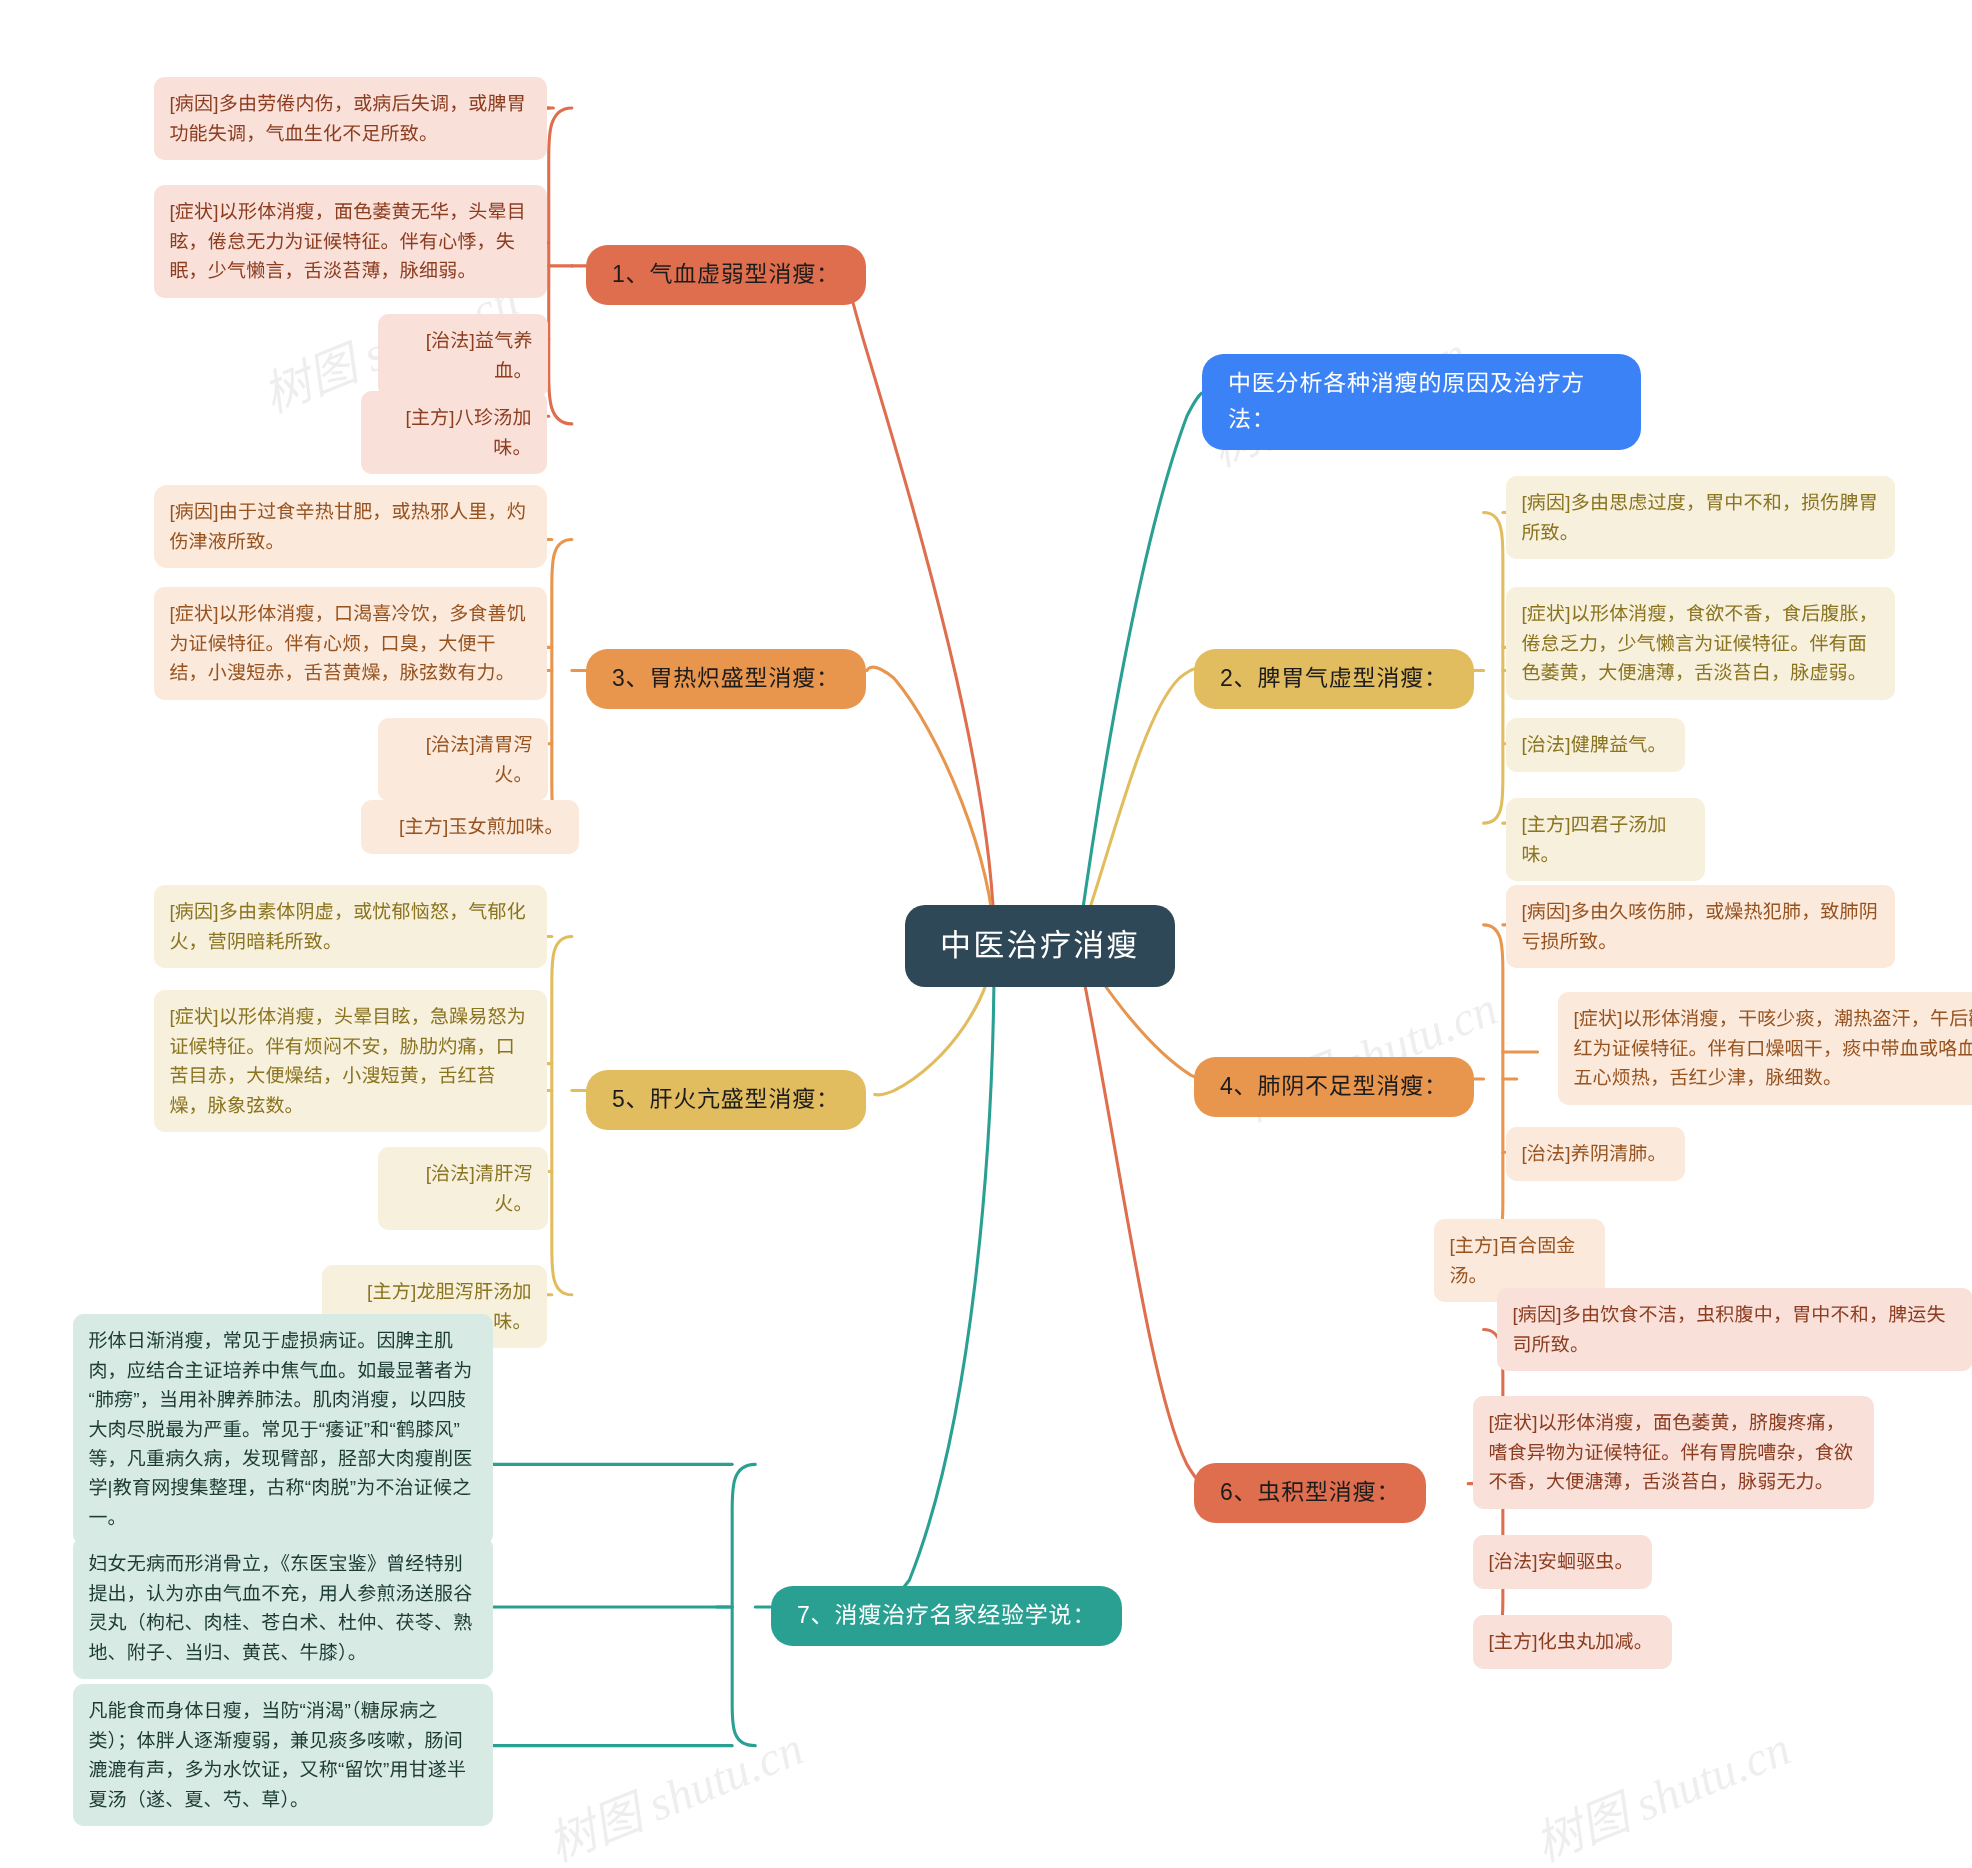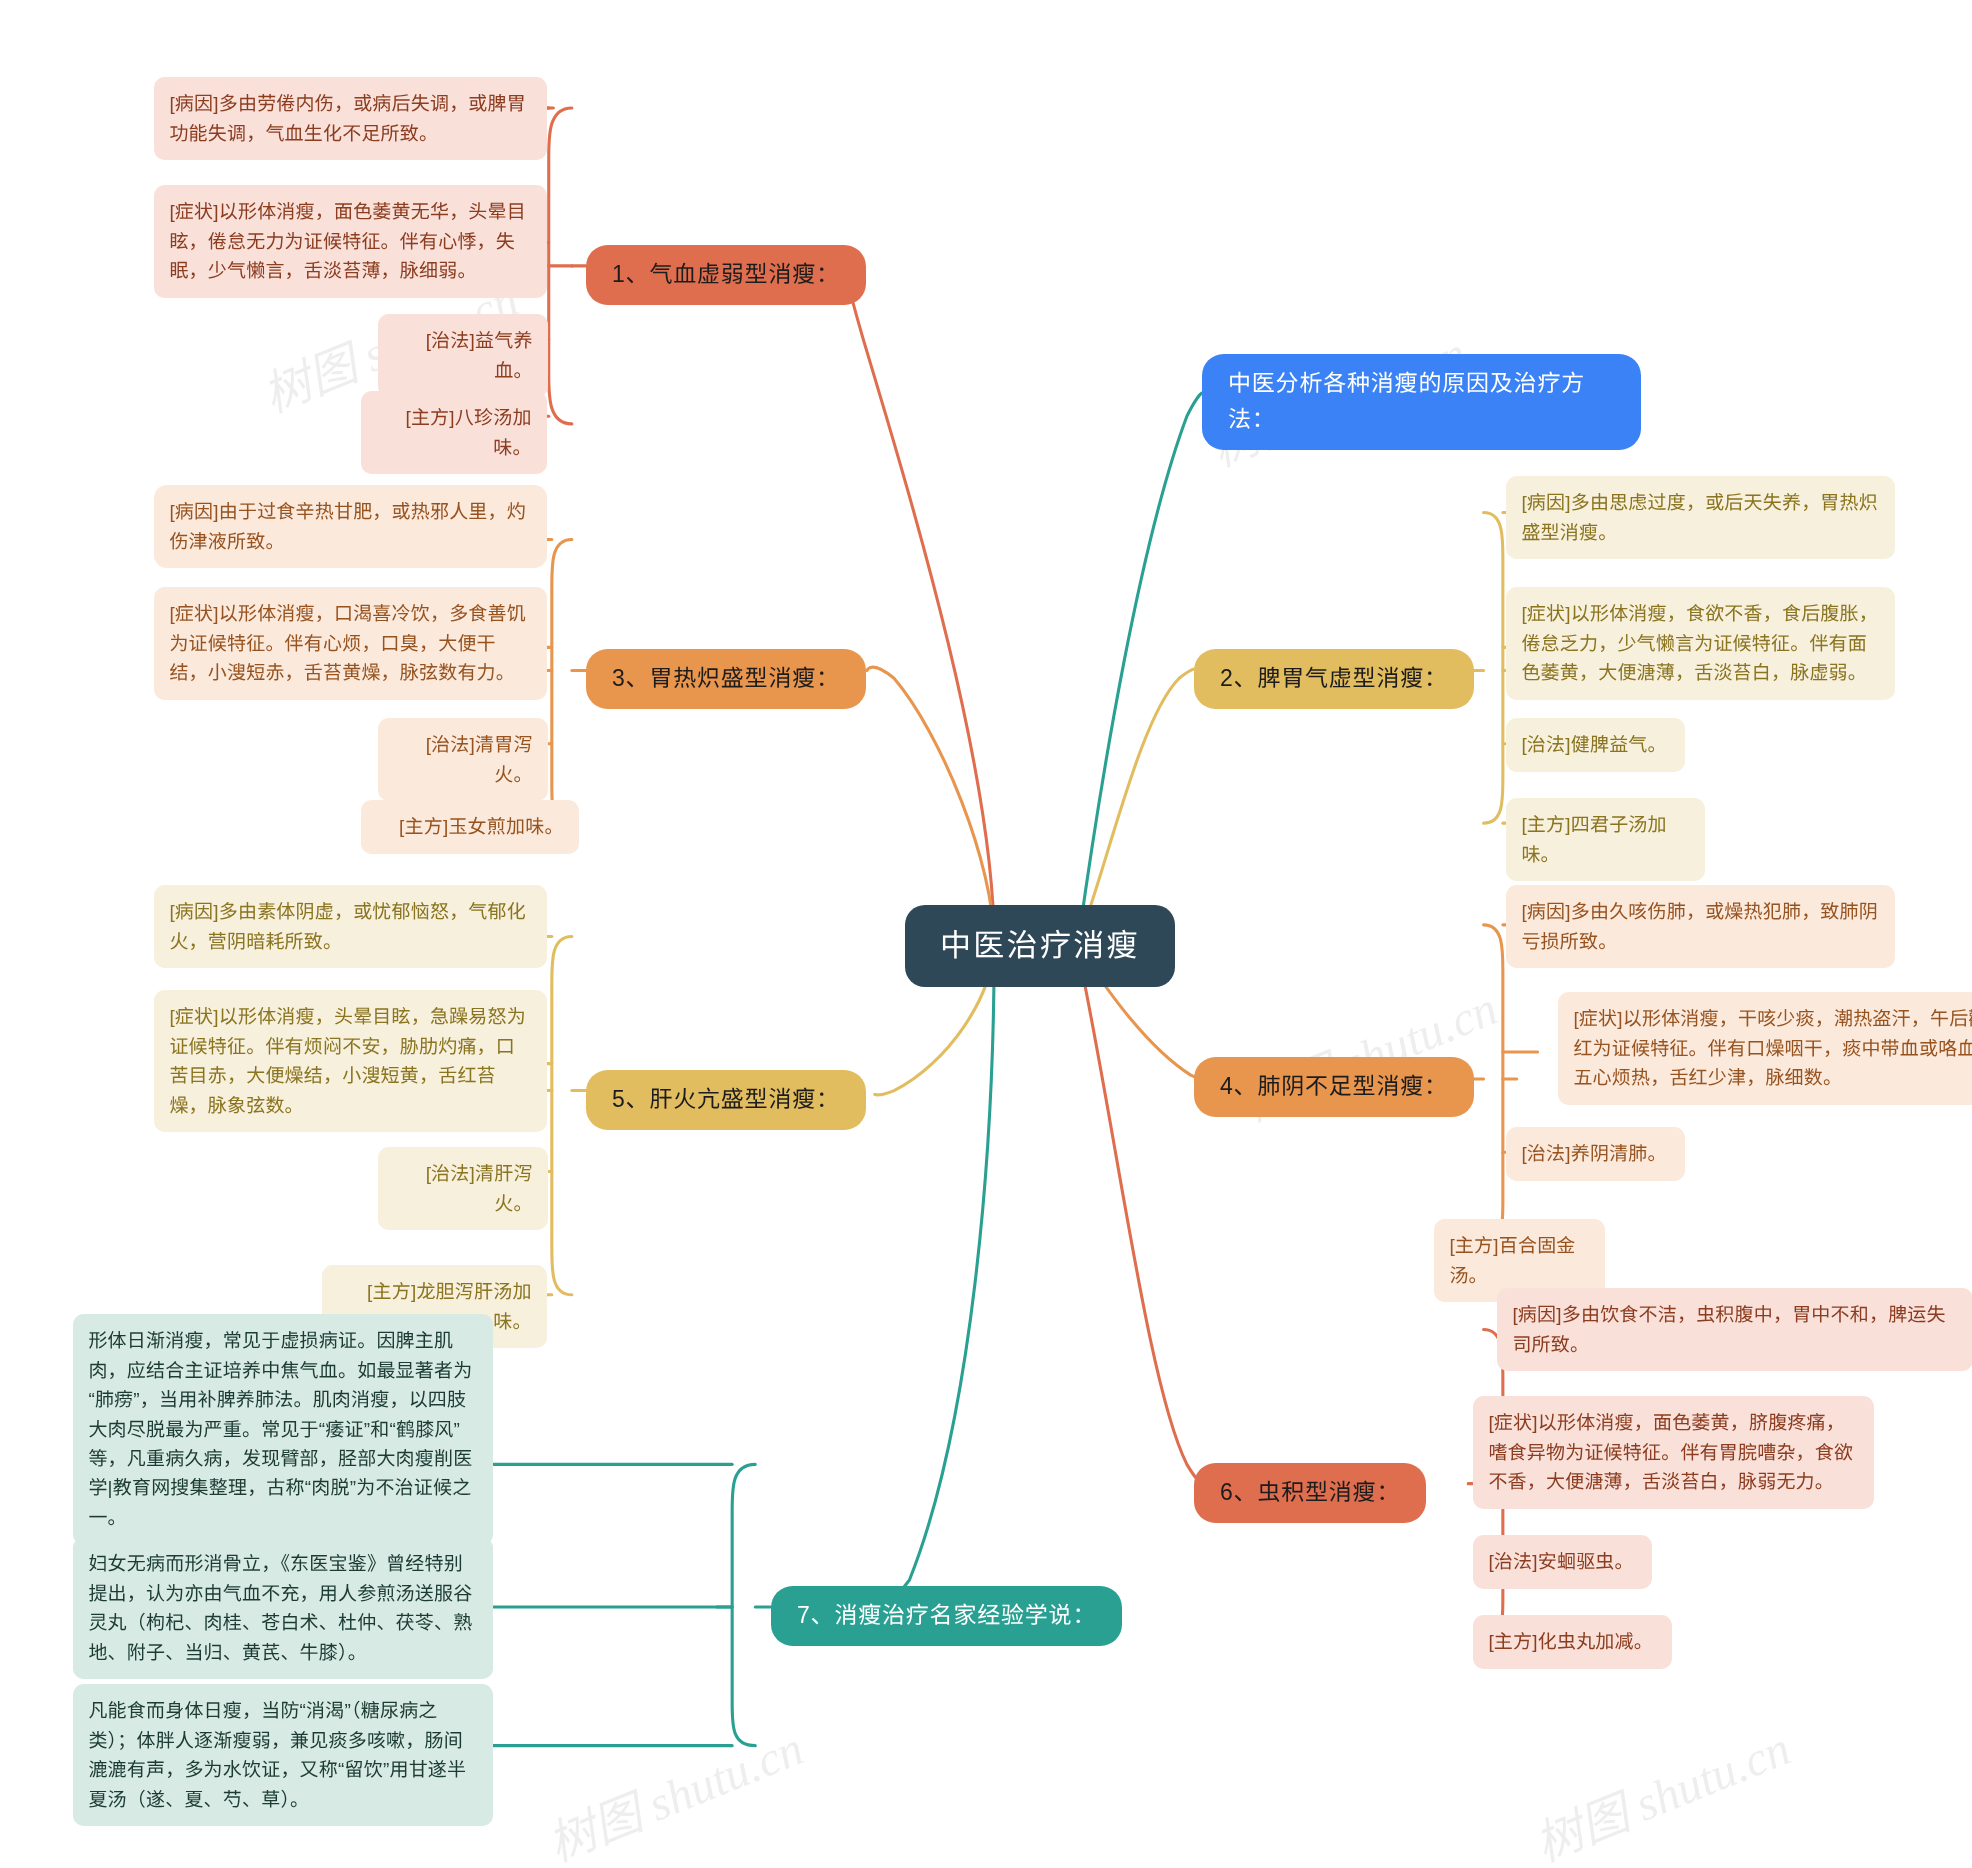--- a/index.html
+++ b/index.html
@@ -203,21 +203,21 @@
   <div class="node leaf leaf-mint leaf-left" style="left:73px; top:1314px; width:420px;">形体日渐消瘦，常见于虚损病证。因脾主肌肉，应结合主证培养中焦气血。如最显著者为“肺痨”，当用补脾养肺法。肌肉消瘦，以四肢大肉尽脱最为严重。常见于“痿证”和“鹤膝风”等，凡重病久病，发现臂部，胫部大肉瘦削医学|教育网搜集整理，古称“肉脱”为不治证候之一。</div>
 
   <div class="node leaf leaf-mint leaf-left" style="left:73px; top:1537px; width:420px;">妇女无病而形消骨立，《东医宝鉴》曾经特别提出，认为亦由气血不充，用人参煎汤送服谷灵丸（枸杞、肉桂、苍白术、杜仲、茯苓、熟地、附子、当归、黄芪、牛膝）。</div>
 
   <div class="node leaf leaf-mint leaf-left" style="left:73px; top:1684px; width:420px;">凡能食而身体日瘦，当防“消渴”（糖尿病之类）；体胖人逐渐瘦弱，兼见痰多咳嗽，肠间漉漉有声，多为水饮证，又称“留饮”用甘遂半夏汤（遂、夏、芍、草）。</div>
 
   <div class="node branch b-teal-w" style="left:1202px; top:354px; width:439px;">中医分析各种消瘦的原因及治疗方法：</div>
 
   <div class="node branch b-gold" style="left:1194px; top:649px;">2、脾胃气虚型消瘦：</div>
 
-  <div class="node leaf leaf-cream leaf-right" style="left:1506px; top:476px; width:389px;">[病因]多由思虑过度，或后天失养，胃热炽盛型消瘦。</div>
+  <div class="node leaf leaf-cream leaf-right" style="left:1506px; top:476px; width:389px;">[病因]多由思虑过度，胃中不和，损伤脾胃所致。</div>
 
   <div class="node leaf leaf-cream leaf-right" style="left:1506px; top:587px; width:389px;">[症状]以形体消瘦，食欲不香，食后腹胀，倦怠乏力，少气懒言为证候特征。伴有面色萎黄，大便溏薄，舌淡苔白，脉虚弱。</div>
 
   <div class="node leaf leaf-cream leaf-right" style="left:1506px; top:718px; width:179px;">[治法]健脾益气。</div>
 
   <div class="node leaf leaf-cream leaf-right" style="left:1506px; top:798px; width:199px;">[主方]四君子汤加味。</div>
 
   <div class="node branch b-orange" style="left:1194px; top:1057px;">4、肺阴不足型消瘦：</div>
 
   <div class="node leaf leaf-peach leaf-right" style="left:1506px; top:885px; width:389px;">[病因]多由久咳伤肺，或燥热犯肺，致肺阴亏损所致。</div>

